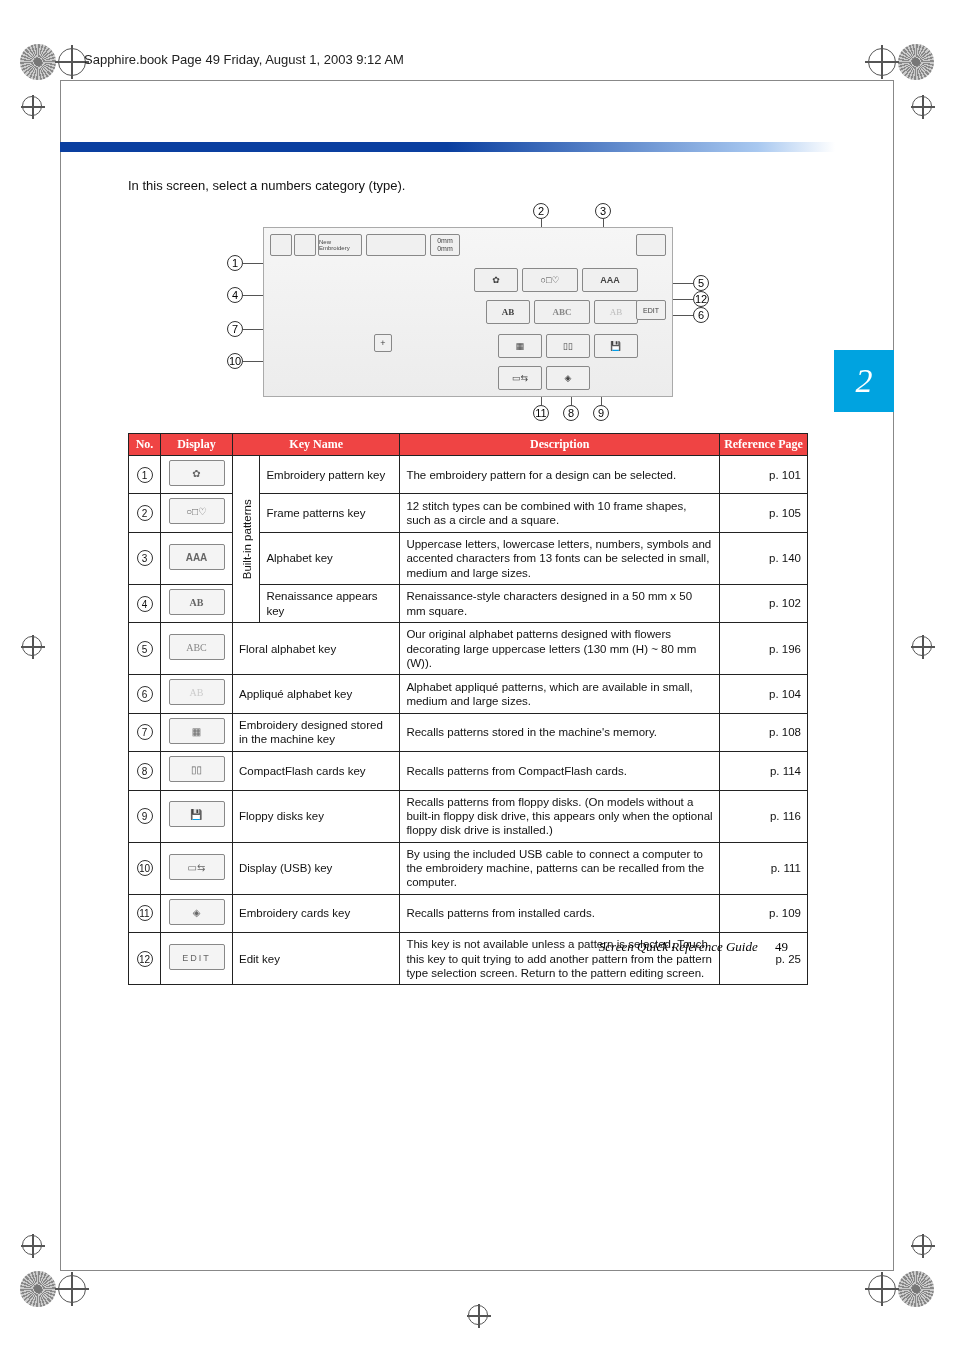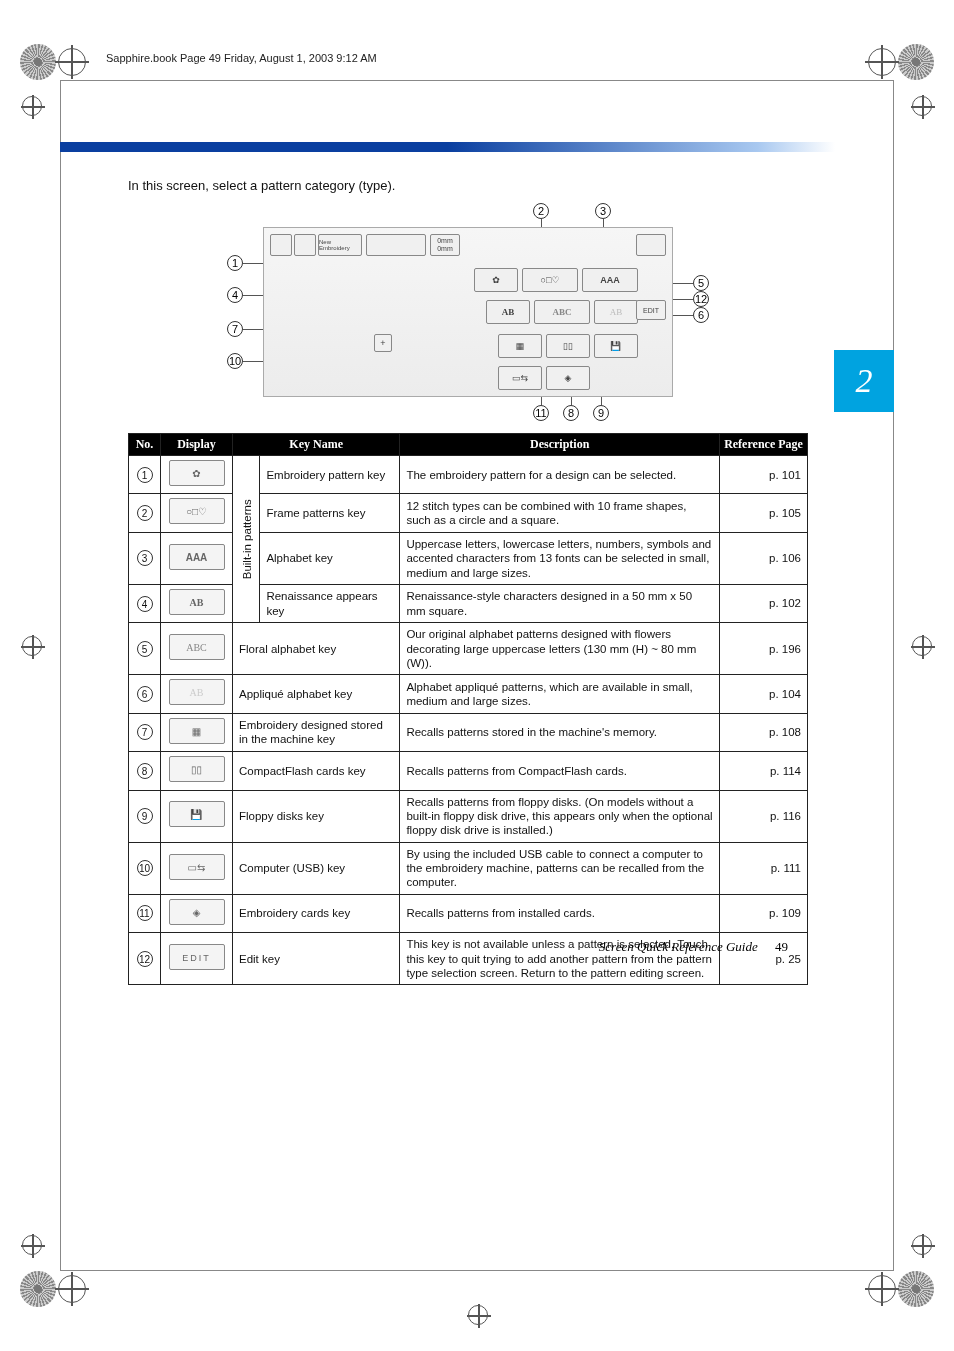--- a/index.html
+++ b/index.html
@@ -31,22 +31,22 @@
   .reg-small::before,.reg-small::after{content:"";position:absolute;background:#555;}
   .reg-small::before{width:2px;height:24px;left:9px;top:-2px;}
   .reg-small::after{width:24px;height:2px;top:9px;left:-2px;}
 
   .page-frame {
     position:absolute;
     left:60px; right:60px; top:80px; bottom:80px;
     border:1px solid #888;
   }
   .header-line {
-    position:absolute; top:52px; left:106px;
-    font-size:11px; font-family: Arial, sans-serif; color:#222;
+    position:absolute; top:52px; left:84px;
+    font-size:13px; font-family: Arial, sans-serif; color:#222;
   }
   .blue-bar {
     position:absolute; top:142px; left:60px; right:119px; height:10px;
     background: linear-gradient(to right, #0a3fa0 0%, #0a3fa0 50%, #a8c8f0 90%, #fff 100%);
   }
   .content {
     position:absolute; left:128px; top:178px; width:680px;
     font-family: "Helvetica", Arial, sans-serif;
   }
   .section-title {
@@ -91,21 +91,21 @@
   .leader {
     position:absolute; background:#555;
   }
 
   
   table.ref {
     border-collapse:collapse; width:680px; font-size:12px;
     margin-top:4px;
   }
   table.ref th {
-    background:#000000; color:#fff; font-weight:bold;
+    background:#ef4444; color:#fff; font-weight:bold;
     border:1px solid #222; padding:3px 4px; font-size:12px;
     font-family:"Times New Roman",serif;
   }
   table.ref td {
     border:1px solid #222; padding:4px 6px; vertical-align:middle;
     font-family:Arial,sans-serif; font-size:11.5px; line-height:1.25;
     color:#111;
   }
   td.no { text-align:center; width:32px; }
   td.no .circ { display:inline-block; width:16px; height:16px;
@@ -153,21 +153,21 @@
 
 <div class="page-frame"></div>
 
 <div class="header-line">Sapphire.book  Page 49  Friday, August 1, 2003  9:12 AM</div>
 
 <div class="blue-bar"></div>
 
 <div class="chapter-tab">2</div>
 
 <div class="content">
-  <div class="intro">In this screen, select a pattern category (type).</div>
+  <div class="intro">In this screen, select a numbers category (type).</div>
 
   <div class="diagram">
 
     <div class="callout-num" style="left:300px; top:-2px;">2</div>
     <div class="callout-num" style="left:362px; top:-2px;">3</div>
     <div class="leader" style="left:308px; top:14px; width:1px; height:32px;"></div>
     <div class="leader" style="left:370px; top:14px; width:1px; height:32px;"></div>
 
     <div class="callout-num" style="left:-6px; top:50px;">1</div>
     <div class="leader" style="left:10px; top:58px; width:230px; height:1px;"></div>
@@ -250,21 +250,21 @@
         <td class="disp"><span class="disp-icon">○□♡</span></td>
         <td class="keyname">Frame patterns key</td>
         <td class="desc">12 stitch types can be combined with 10 frame shapes, such as a circle and a square.</td>
         <td class="refpg">p. 105</td>
       </tr>
       <tr>
         <td class="no"><span class="circ">3</span></td>
         <td class="disp"><span class="disp-icon" style="font-weight:bold;">AAA</span></td>
         <td class="keyname">Alphabet key</td>
         <td class="desc">Uppercase letters, lowercase letters, numbers, symbols and accented characters from 13 fonts can be selected in small, medium and large sizes.</td>
-        <td class="refpg">p. 106</td>
+        <td class="refpg">p. 140</td>
       </tr>
       <tr>
         <td class="no"><span class="circ">4</span></td>
         <td class="disp"><span class="disp-icon" style="font-family:serif; font-weight:bold;">AB</span></td>
         <td class="keyname">Renaissance appears key</td>
         <td class="desc">Renaissance-style characters designed in a 50 mm x 50 mm square.</td>
         <td class="refpg">p. 102</td>
       </tr>
       <tr>
         <td class="no"><span class="circ">5</span></td>
@@ -298,21 +298,21 @@
         <td class="no"><span class="circ">9</span></td>
         <td class="disp"><span class="disp-icon">💾</span></td>
         <td colspan="2" class="keyname">Floppy disks key</td>
         <td class="desc">Recalls patterns from floppy disks.
 (On models without a built-in floppy disk drive, this appears only when the optional floppy disk drive is installed.)</td>
         <td class="refpg">p. 116</td>
       </tr>
       <tr>
         <td class="no"><span class="circ">10</span></td>
         <td class="disp"><span class="disp-icon">▭⇆</span></td>
-        <td colspan="2" class="keyname">Computer (USB) key</td>
+        <td colspan="2" class="keyname">Display (USB) key</td>
         <td class="desc">By using the included USB cable to connect a computer to the embroidery machine, patterns can be recalled from the computer.</td>
         <td class="refpg">p. 111</td>
       </tr>
       <tr>
         <td class="no"><span class="circ">11</span></td>
         <td class="disp"><span class="disp-icon">◈</span></td>
         <td colspan="2" class="keyname">Embroidery cards key</td>
         <td class="desc">Recalls patterns from installed cards.</td>
         <td class="refpg">p. 109</td>
       </tr>

